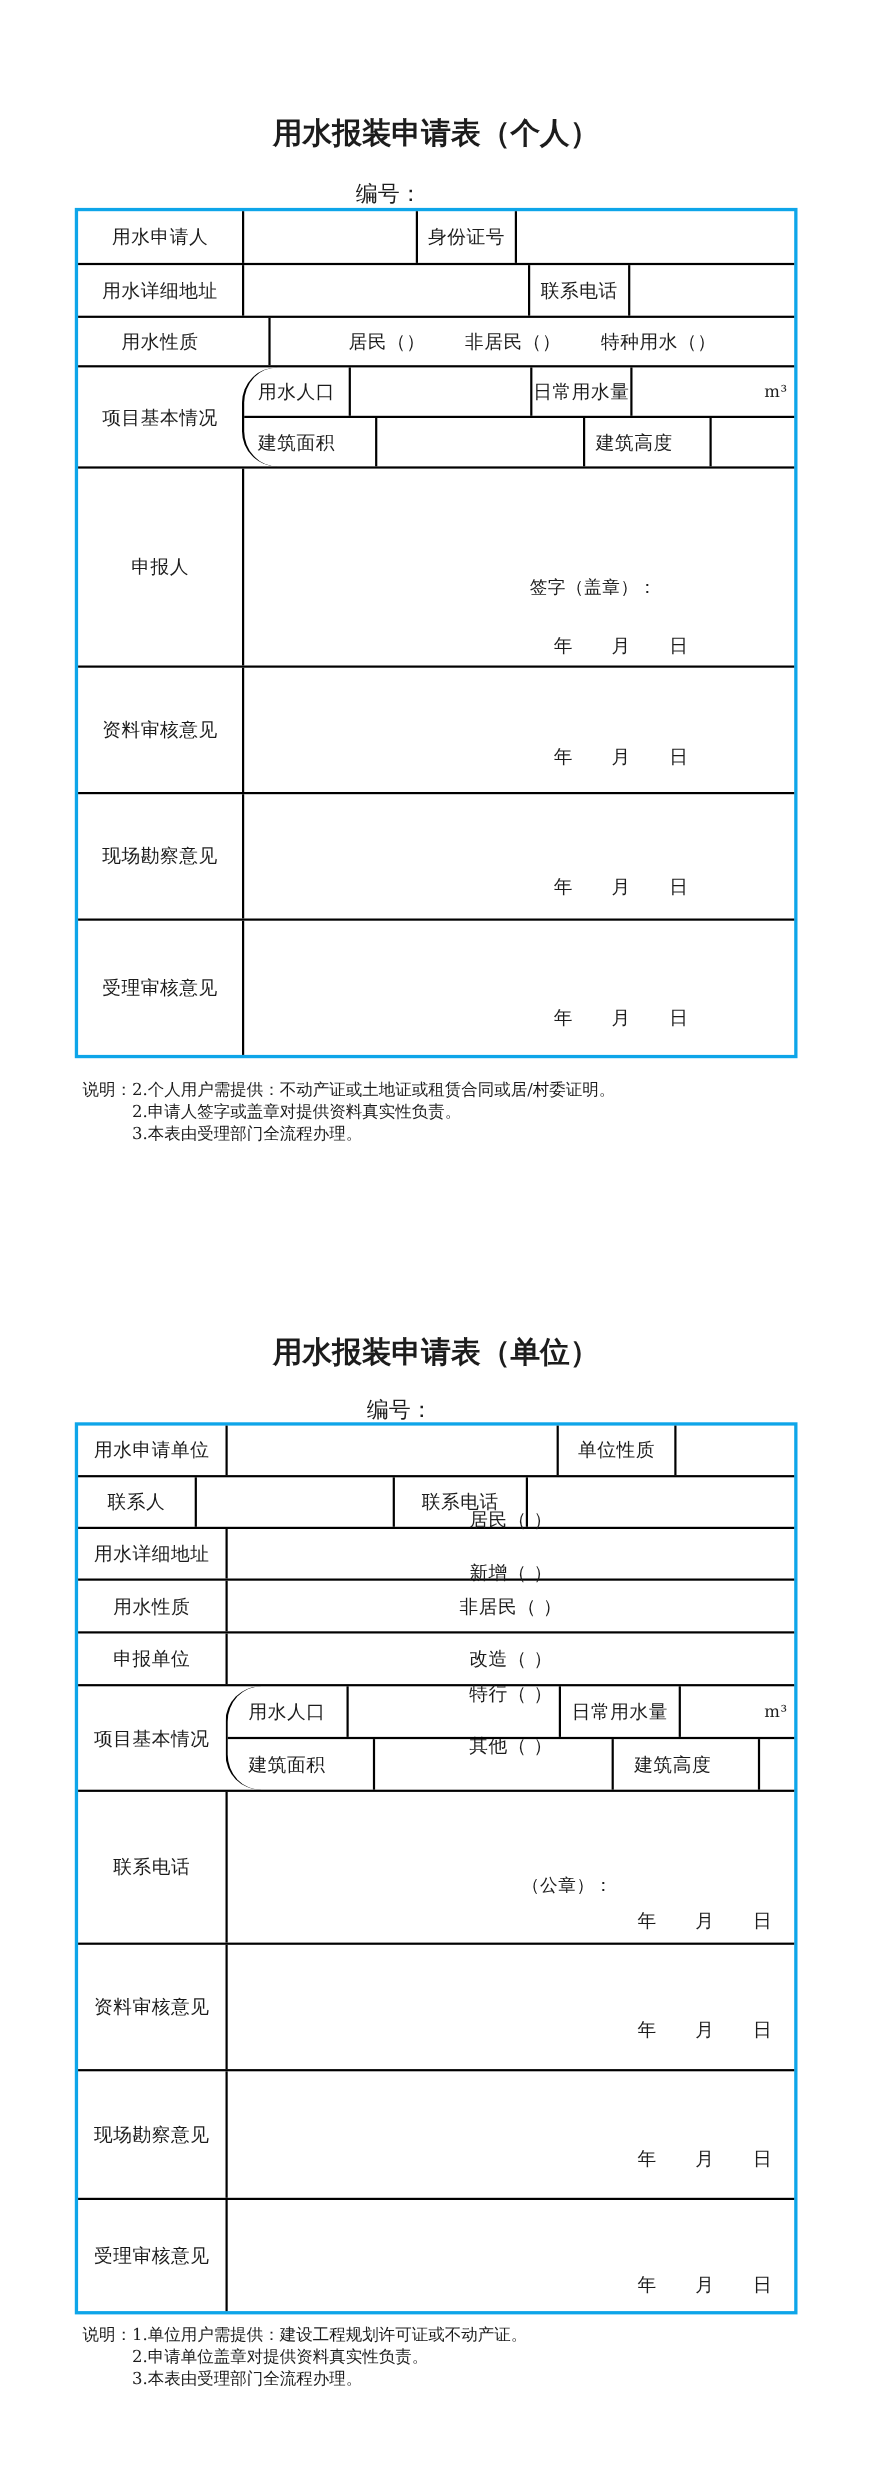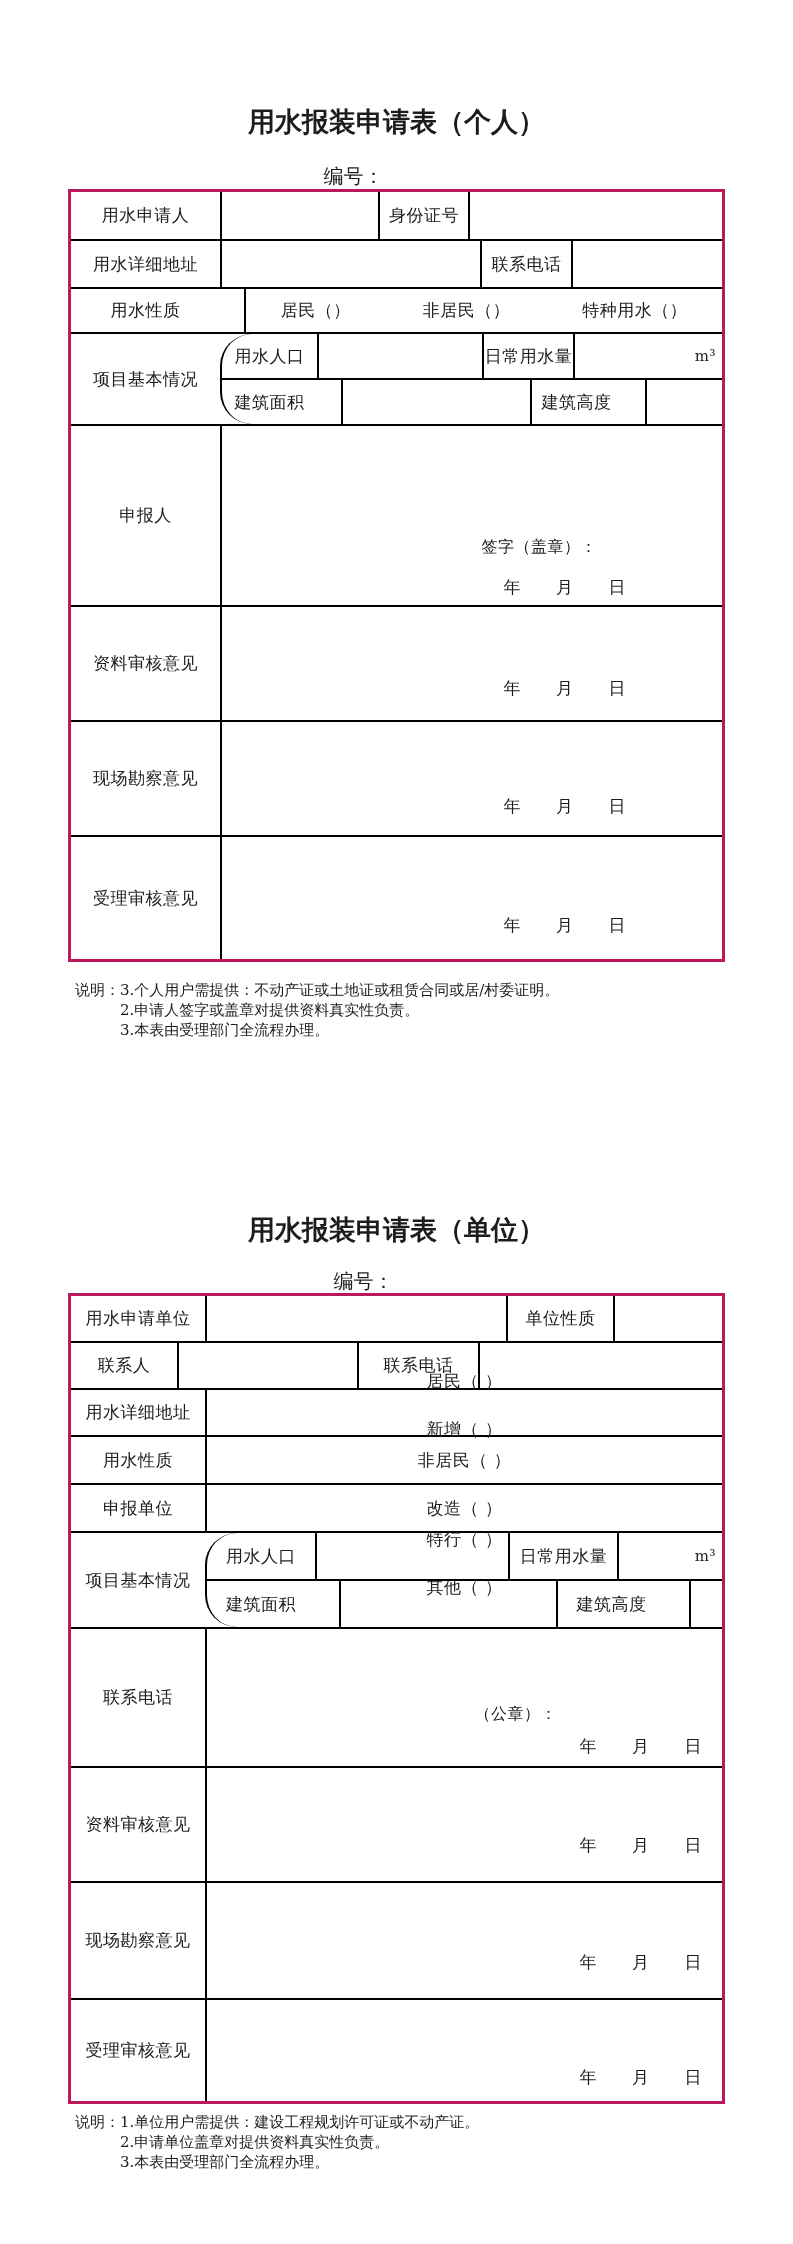--- a/index.html
+++ b/index.html
@@ -12,45 +12,45 @@
   .form { position:absolute; left:68px; width:657px; }
   #form1 { top:104px; }
   #form2 { top:1212px; }
   .form-title {
     text-align:center; font-family:"DejaVu Sans","Liberation Sans",sans-serif;
     font-weight:bold; font-size:27px; line-height:36px; letter-spacing:0px;
   }
   .serial { font-size:20px; line-height:18px; text-align:center; }
   #form1 .serial { margin-top:27px; padding-right:86px; }
   #form2 .serial { margin-top:24px; padding-right:66px; }
-  .tbl { border:3px solid #be185d; width:100%; }
+  .tbl { border:3px solid #0ea5e9; width:100%; }
   #form1 .tbl { margin-top:4px; }
   #form2 .tbl { margin-top:3px; }
   .row { display:flex; border-top:2px solid #000; }
   .row:first-child { border-top:none; }
   .cell {
     border-left:2px solid #000; display:flex; align-items:center; justify-content:center;
     font-size:17px; letter-spacing:0.5px;
   }
   .cell:first-child { border-left:none; }
   .fill { flex:1; }
   .sub { flex:1; display:flex; flex-direction:column; border-left:2px solid #000;border-radius:32px; }
   .subrow { display:flex; flex:1; }
   .subrow + .subrow { border-top:2px solid #000;gap:24px; }
   .subrow .cell:first-child { border-left:none; }
   .options { display:flex; align-items:center; justify-content:center; }
-  #form1 .options { gap:72px;margin-left:24px; }
+  #form1 .options { gap:36px;margin-left:24px; }
   #form2 .options { gap:56px;flex-direction:column; }
   .unit-cell { justify-content:flex-end; padding-right:6px; font-size:15px; }
   .stack { flex-direction:column; align-items:stretch; justify-content:flex-end; }
   .date-line { text-align:right; font-size:17px; }
   #form1 .date-line { padding-right:96px; }
   #form2 .date-line { padding-right:20px; }
   .sign-line { text-align:right; font-size:16px; }
-  #form1 .sign-line { padding-right:125px; margin-bottom:18px;padding-left:44px; }
+  #form1 .sign-line { padding-right:125px; margin-bottom:31px;padding-left:44px; }
   #form2 .sign-line { padding-right:165px; margin-bottom:10px; }
   #form1 .stack.declare { padding-bottom:6px; }
   #form2 .stack.declare { padding-bottom:8px; }
   .notes { display:flex; font-size:15px; line-height:20px; padding-left:7px; }
   #form1 .notes { margin-top:18px; }
   #form2 .notes { margin-top:8px; }
   .notes-label { white-space:nowrap; }
 </style>
 </head>
 <body>
@@ -131,21 +131,21 @@
       <div class="cell fill stack" style="padding-bottom:22px">
         <div class="date-line">年　　月　　日</div>
       </div>
     </div>
 
   </div>
 
   <div class="notes">
     <span class="notes-label">说明：</span>
     <div class="notes-items">
-      <div>3.个人用户需提供：不动产证或土地证或租赁合同或居/村委证明。</div>
+      <div>2.个人用户需提供：不动产证或土地证或租赁合同或居/村委证明。</div>
       <div>2.申请人签字或盖章对提供资料真实性负责。</div>
       <div>3.本表由受理部门全流程办理。</div>
     </div>
   </div>
 </div>
 
 <div class="form" id="form2">
   <div class="form-title">用水报装申请表（单位）</div>
   <div class="serial">编号：</div>
 

